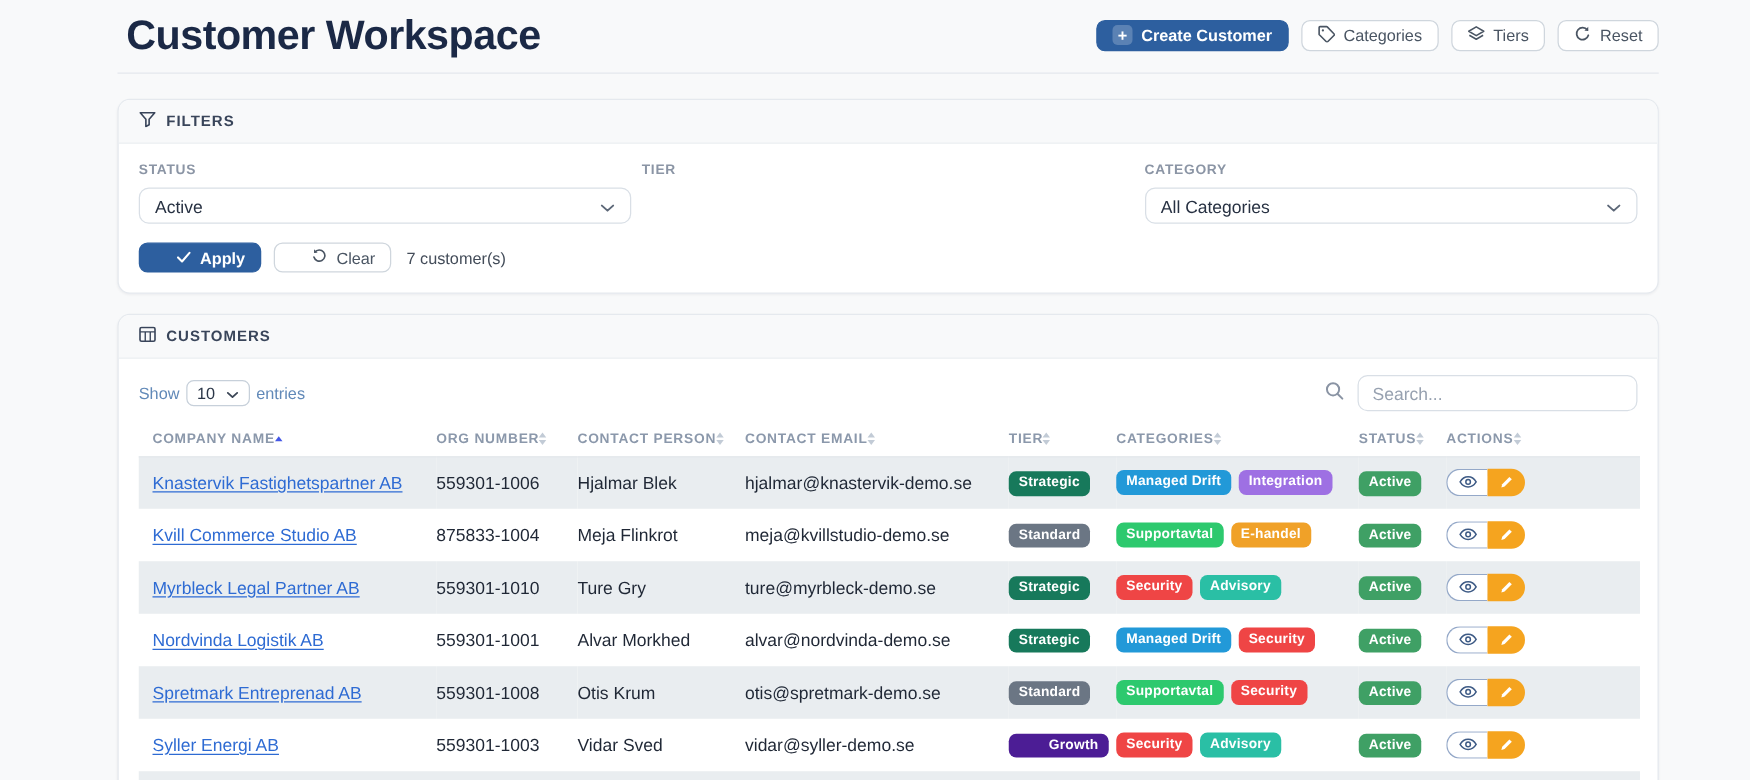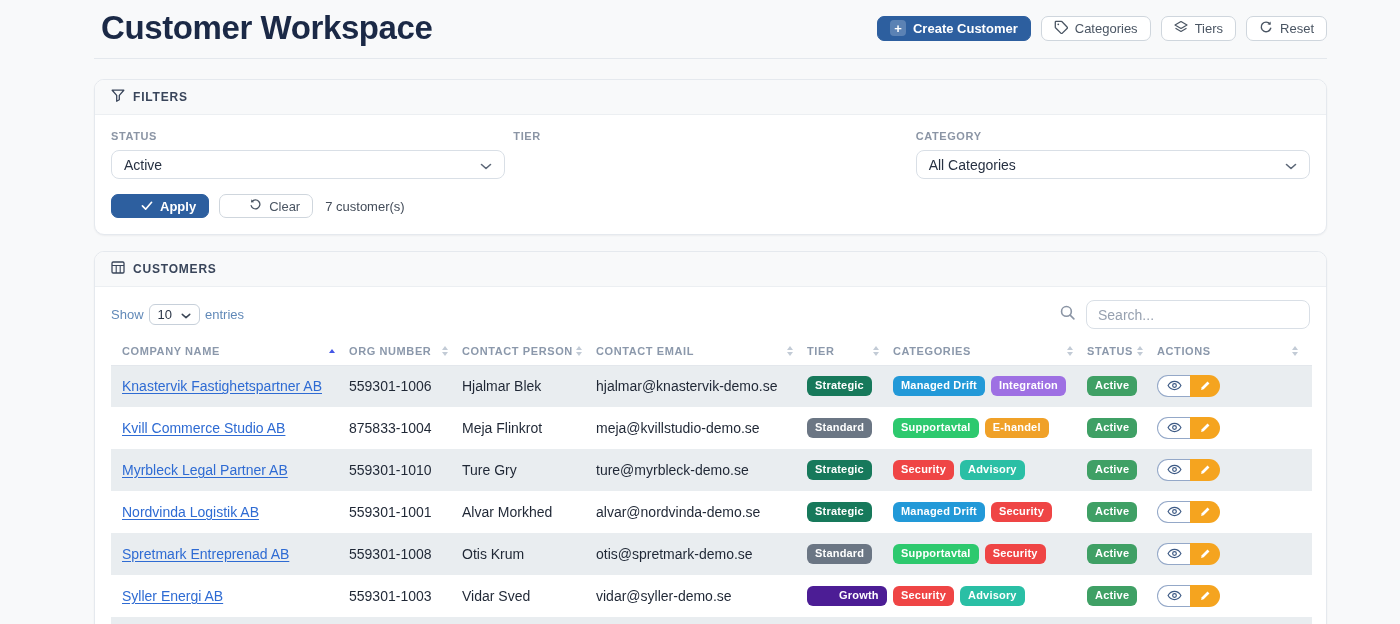--- a/index.html
+++ b/index.html
@@ -75,21 +75,21 @@
 
   
   table { width: 100%; border-collapse: collapse; table-layout: fixed; }
   .w-company{width:238px}.w-org{width:113px}.w-person{width:134px}.w-email{width:211px}
   .w-tier{width:86px}.w-cat{width:194px}.w-status{width:70px}.w-actions{width:155px}
   thead th {
     height: 28px; padding: 0; text-align: left;
     font-size: 11px; font-weight: 700; letter-spacing: .6px; color: #8b98ab;
     border-bottom: 1px solid #e3e7ec;
   }
-  .th-inner { display: flex; align-items: center; justify-content: space-between; padding-right: 14px; }
+  .th-inner { display: flex; align-items: center; padding-right: 14px; }
   thead th:first-child .th-inner { padding-left: 11px; }
   tbody td { height: 42px; padding: 0; font-size: 14px; color: #1f2735; vertical-align: middle; white-space: nowrap; }
   tbody td:first-child { padding-left: 11px; }
   tr.stripe { background: #e9edf0; }
   a.link { color: #2e6bd3; text-decoration: underline; text-underline-offset: 2px; }
   .sort { display: flex; flex-direction: column; gap: 2px; }
   .tri-up   { width:0; height:0; border-left:3.5px solid transparent; border-right:3.5px solid transparent; border-bottom:4.5px solid #c2cbd6; }
   .tri-down { width:0; height:0; border-left:3.5px solid transparent; border-right:3.5px solid transparent; border-top:4.5px solid #c2cbd6; }
   .sort-active .tri-up { border-bottom-color: #4457e6; }
   .badge {

